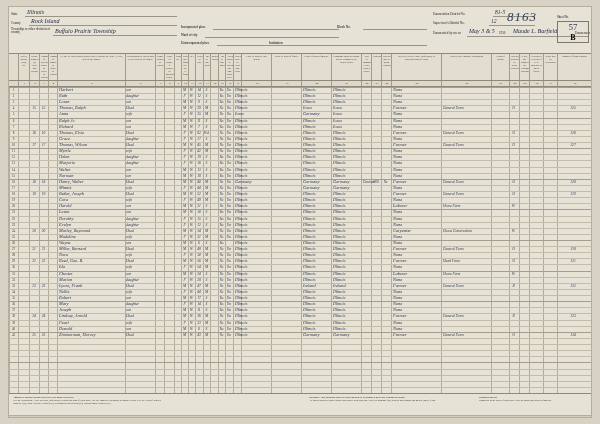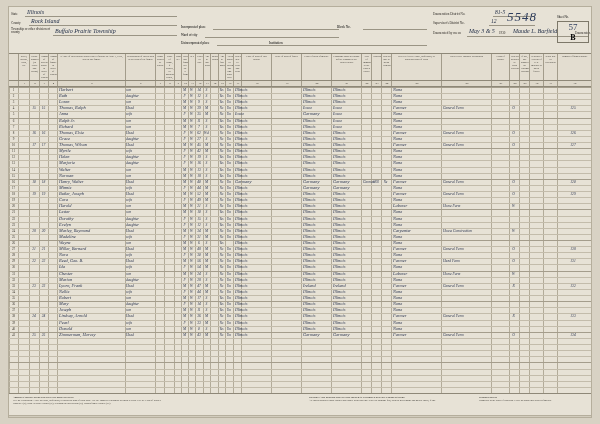--- a/index.html
+++ b/index.html
@@ -147,21 +147,21 @@
         <div class="fline" style="height:12px;">
           <span class="lbl" style="top:4px;">Enumerated by me on</span>
           <span class="val" style="left:36px;top:1px;">May 3 &amp; 5</span>
           <span class="lbl" style="left:66px;top:4px;">1930</span>
           <span class="val" style="left:80px;top:1px;">Maude L. Barfield</span>
           <span class="lbl" style="left:142px;top:4px;">Enumerator.</span>
           <span class="rule" style="left:34px;right:2px;bottom:2px;"></span>
         </div>
       </div>
 
-      <div class="bigno">5548</div>
+      <div class="bigno">8163</div>
       <div class="sheetlbl">Sheet No.</div>
       <div class="sheetbox">
         <div class="n">57</div>
         <div class="b">B</div>
       </div>
     </div>
 
     <div class="colhdr" id="colhdr">
         <div class="cell" style="left: 9px; width: 11px;">
           <span>Street, avenue, road, etc.</span>

